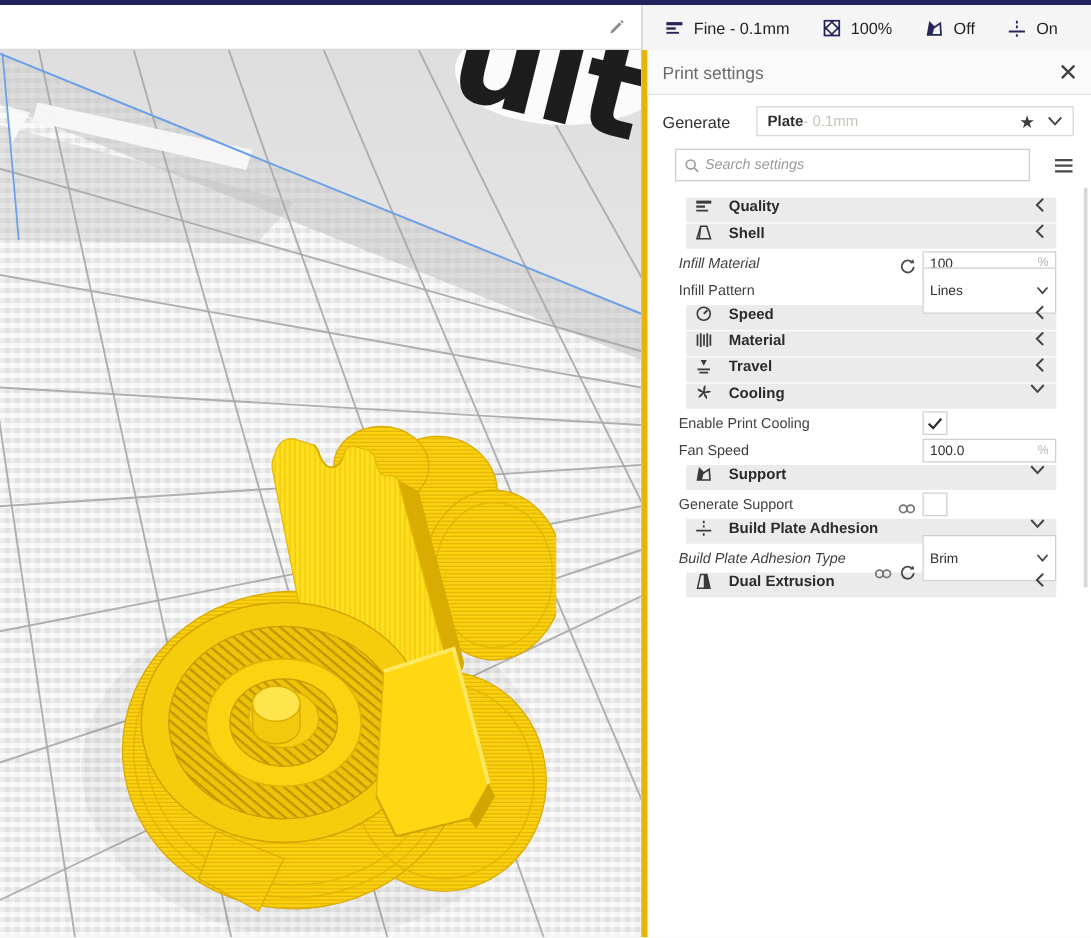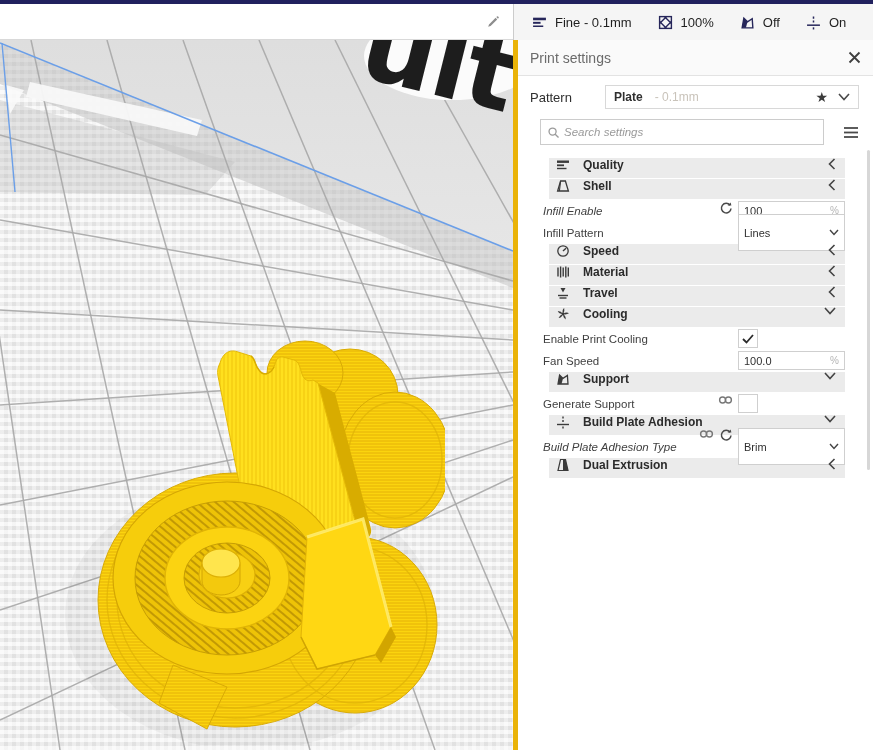--- a/index.html
+++ b/index.html
@@ -55,21 +55,21 @@
   }
   .panel-title { font-size:14px; color:#6b6b6b; }
   .panel-close { margin-left:auto; cursor:pointer; display:flex; align-items:center; }
   .profile-row { display:flex; align-items:center; padding:9px 14px 6px 12px; }
   .profile-label { font-size:13px; color:#2f2f2f; width:75px; }
   .profile-combo {
     flex:1; height:24px; background:#fff; border:1px solid #d8d8d8;
     display:flex; align-items:center; padding:0 8px; cursor:pointer;
   }
   .profile-value { font-size:12px; color:#2f2f2f; font-weight:bold; }
-  .profile-detail { font-size:12px; color:#c9c3ba; margin-left:12px; }
+  .profile-detail { font-size:12px; color:#c9c3ba; margin-left:0; }
   .profile-star { margin-left:auto; font-size:14px; color:#3c3c3c; cursor:pointer; line-height:1; }
   .profile-caret { margin-left:10px; display:flex; cursor:pointer; }
   .search-row { display:flex; align-items:center; padding:4px 14px 6px 22px; }
   .search-box {
     width:284px; height:26px; background:#fff; border:1px solid #cccccc;
     display:flex; align-items:center; padding:0 6px; gap:4px;
   }
   .search-box input {
     border:none; outline:none; flex:1; font-size:11.5px; font-style:italic; color:#555;
     font-family:"Liberation Sans","DejaVu Sans",sans-serif; background:transparent;
@@ -83,21 +83,21 @@
   }
   .cat-icon { width:15px; display:flex; justify-content:center; }
   .cat-label { font-size:12px; font-weight:bold; color:#2b2b2b; margin-left:13px; }
   .cat-chevron { margin-left:auto; display:flex; }
   .set-row {
     height:21px; margin:0 28px 1px 17px; display:flex; align-items:center;
     padding-left:8px;
   }
   .set-label { font-size:11.5px; color:#3f3f3f; }
   .set-label.changed { font-style:italic; }
-  .set-controls { margin-left:auto; display:flex; align-items:flex-start; gap:5px; }
+  .set-controls { margin-left:auto; display:flex; align-items:flex-end; gap:5px; }
   .num-field {
     width:107px; height:19px; border:1px solid #cfcfcf; background:#fff;
     display:flex; align-items:center; padding:0 5px;
   }
   .num-field input {
     border:none; outline:none; width:78px; font-size:11px; color:#2f2f2f; background:transparent;
     font-family:"Liberation Sans","DejaVu Sans",sans-serif;
   }
   .num-unit { margin-left:auto; font-size:10px; color:#b5b5b5; }
   .combo-field {
@@ -283,21 +283,21 @@
   <div class="panel-header">
     <span class="panel-title">Print settings</span>
     <span class="panel-close">
       <svg width="13" height="13" viewBox="0 0 13 13">
           <path d="M1.5 1.5 L11.5 11.5 M11.5 1.5 L1.5 11.5" stroke="#3f3f3f" stroke-width="1.8"></path>
         </svg>
     </span>
   </div>
 
   <div class="profile-row">
-    <span class="profile-label">Pattern</span>
+    <span class="profile-label">Generate</span>
     <div class="profile-combo">
       <span class="profile-value">Plate</span>
       <span class="profile-detail">- 0.1mm</span>
       <span class="profile-star">★</span>
       <span class="profile-caret">
         <svg width="12" height="8" viewBox="0 0 12 8">
             <polyline points="1,1 6,6.5 11,1" fill="none" stroke="#4a4a4a" stroke-width="1.6"></polyline>
           </svg>
       </span>
     </div>
@@ -354,21 +354,21 @@
       <span class="cat-label">Shell</span>
       <span class="cat-chevron">
         <svg width="8" height="12" viewBox="0 0 8 12">
             <polyline points="6.5,1 1.5,6 6.5,11" fill="none" stroke="#444" stroke-width="1.6"></polyline>
           </svg>
       </span>
     </div>
 
 
     <div class="set-row">
-      <span class="set-label changed">Infill Enable</span>
+      <span class="set-label changed">Infill Material</span>
       <div class="set-controls">
         <span class="icon-btn">
           <svg width="14" height="14" viewBox="0 0 14 14">
               <path d="M11 4.2 A4.8 4.8 0 1 0 12 7.5" fill="none" stroke="#4a4a4a" stroke-width="1.5"></path>
               <polygon points="8.6,4.6 12.4,4.6 11.6,1.4" fill="#4a4a4a"></polygon>
             </svg>
         </span>
         <div class="num-field">
           <input type="text" value="100" style="">
           <span class="num-unit">%</span>

